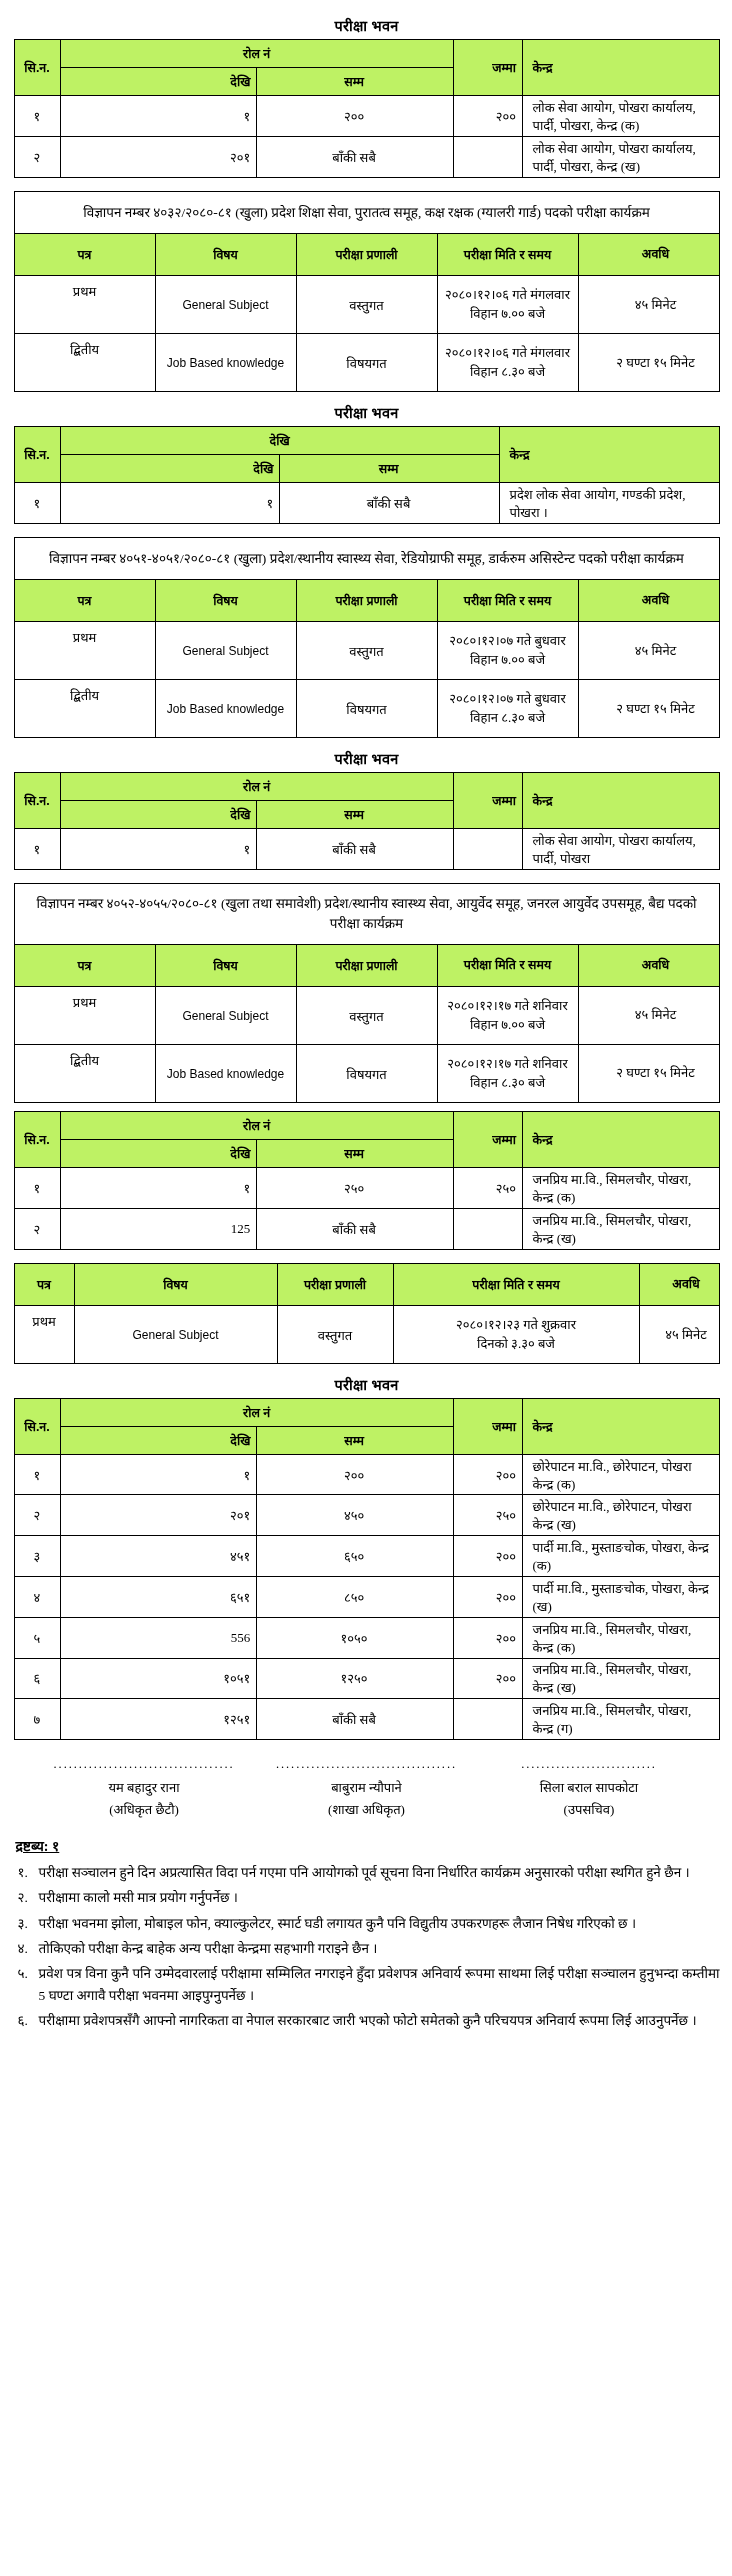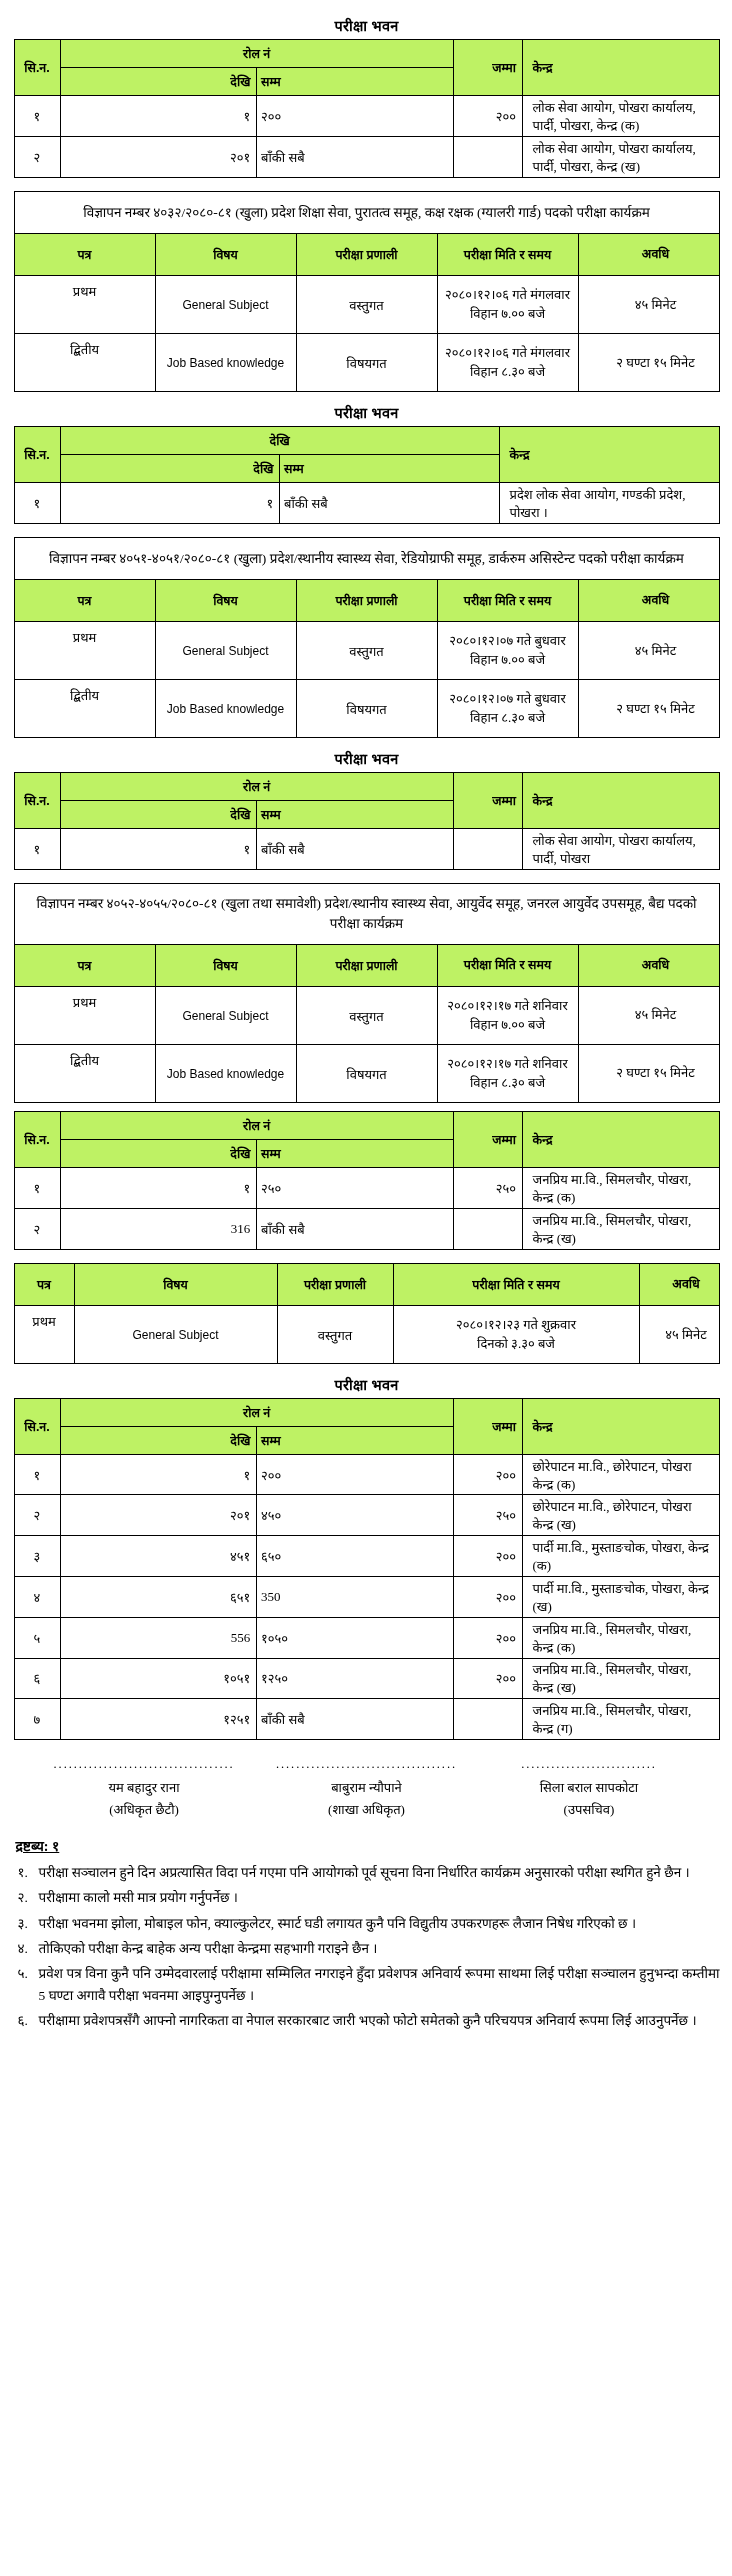--- a/index.html
+++ b/index.html
@@ -48,21 +48,21 @@
     background: #bef264;
     font-weight: bold;
     text-align: center;
     font-family: "Liberation Sans", "DejaVu Sans", sans-serif;
     font-size: 12.5px;
   }
 
   
   .seat .c-sn    { width: 46px;  text-align: center; margin-left: 28px; }
   .seat .c-from  { width: 69px;  text-align: right; padding-right: 5.8px; }
-  .seat .c-to    { width: 101px; text-align: left; padding-right: 5.8px; }
+  .seat .c-to    { width: 101px; text-align: center; padding-right: 5.8px; }
   .seat .c-total { width: 69px;  text-align: right; padding-right: 5.8px; }
   .seat .c-center{ text-align: left; padding-left: 9.7px; }
   .seat tbody td { height: 26px; }
   .seat thead th { height: 25px; }
   .seat .hdr-tall { height: 56px; }
 
   
   .seat.nototal .c-center { padding-left: 9.7px; }
 
   
@@ -357,21 +357,21 @@
           <tbody>
             <tr>
               <td class="c-sn">१</td>
               <td class="c-from">१</td>
               <td class="c-to">२५०</td>
               <td class="c-total">२५०</td>
               <td class="c-center">जनप्रिय मा.वि., सिमलचौर, पोखरा, केन्द्र (क)</td>
             </tr>
             <tr>
               <td class="c-sn">२</td>
-              <td class="c-from">316</td>
+              <td class="c-from">125</td>
               <td class="c-to">बाँकी सबै</td>
               <td class="c-total"></td>
               <td class="c-center">जनप्रिय मा.वि., सिमलचौर, पोखरा, केन्द्र (ख)</td>
             </tr>
           </tbody>
         </table>
       </div>
       <div class="block-gap">
         <table class="sched">
           <thead>
@@ -432,21 +432,21 @@
             <tr>
               <td class="c-sn">३</td>
               <td class="c-from">४५१</td>
               <td class="c-to">६५०</td>
               <td class="c-total">२००</td>
               <td class="c-center">पार्दी मा.वि., मुस्ताङचोक, पोखरा, केन्द्र (क)</td>
             </tr>
             <tr>
               <td class="c-sn">४</td>
               <td class="c-from">६५१</td>
-              <td class="c-to">350</td>
+              <td class="c-to">८५०</td>
               <td class="c-total">२००</td>
               <td class="c-center">पार्दी मा.वि., मुस्ताङचोक, पोखरा, केन्द्र (ख)</td>
             </tr>
             <tr>
               <td class="c-sn">५</td>
               <td class="c-from">556</td>
               <td class="c-to">१०५०</td>
               <td class="c-total">२००</td>
               <td class="c-center">जनप्रिय मा.वि., सिमलचौर, पोखरा, केन्द्र (क)</td>
             </tr>

